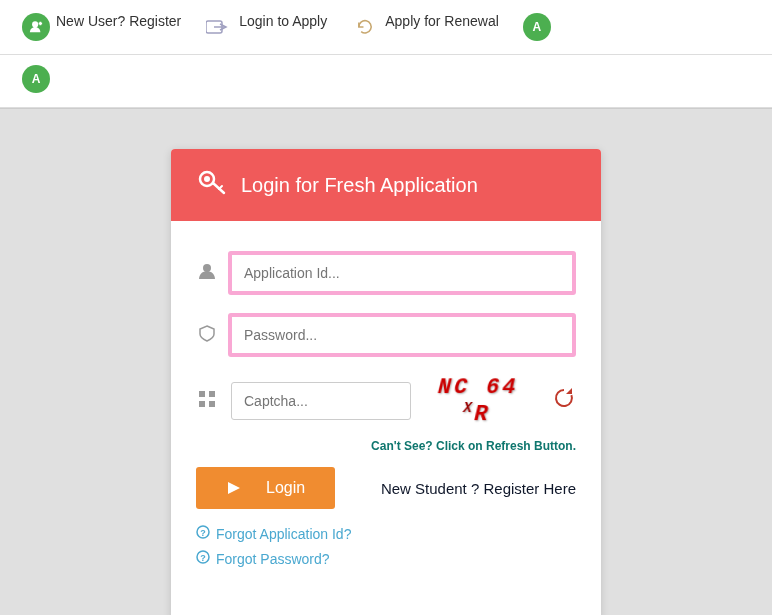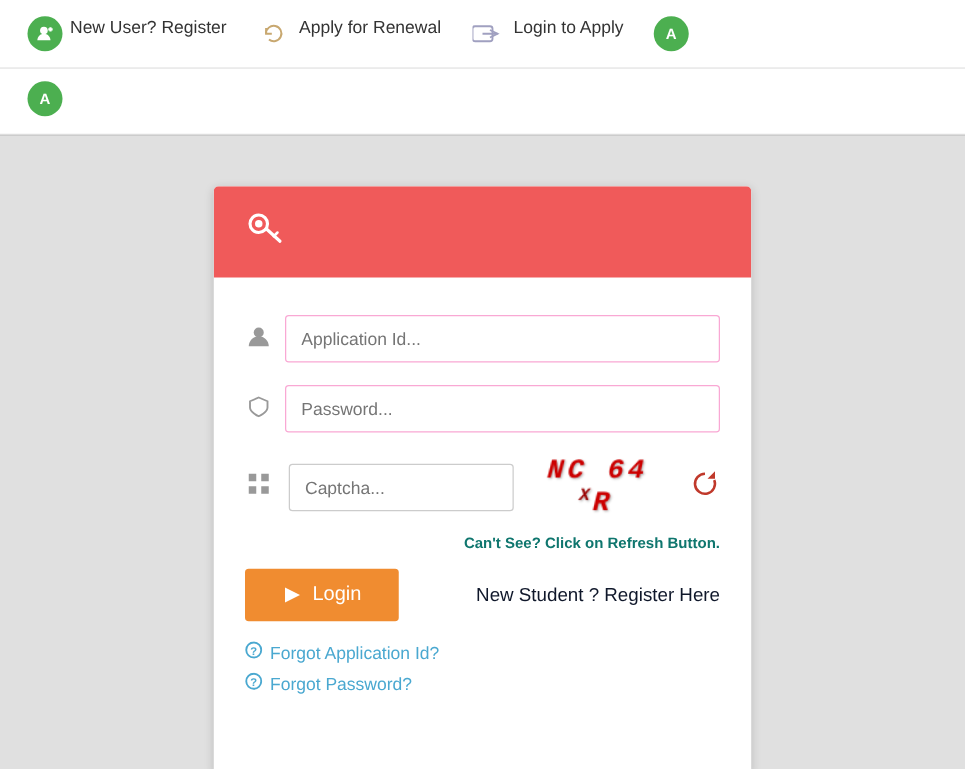--- a/index.html
+++ b/index.html
@@ -120,21 +120,21 @@
     .input-icon {
       color: #777;
       font-size: 18px;
       width: 22px;
       text-align: center;
       flex-shrink: 0;
     }
 
     .input-field {
       flex: 1;
-      border: 1px solid #f9a8d4;
+      border: 4px solid #f9a8d4;
       border-radius: 3px;
       padding: 10px 12px;
       font-size: 14px;
       color: #999;
       outline: none;
     }
 
     .captcha-row {
       display: flex;
       align-items: center;
@@ -202,21 +202,21 @@
     .login-button {
       background-color: #f08c30;
       color: white;
       border: none;
       border-radius: 3px;
       padding: 12px 30px;
       font-size: 16px;
       cursor: pointer;
       display: flex;
       align-items: center;
-      gap: 8px;
+      gap: 24px;
     }
 
     .register-link {
       color: #0f172a;
       font-size: 15px;
       text-decoration: none;
       cursor: pointer;
       font-weight: 500;
     }
 
@@ -259,41 +259,41 @@
           <circle cx="7" cy="5" r="3.5"></circle>
           <path d="M1 14c0-3.3 2.7-6 6-6s6 2.7 6 6"></path>
           <line x1="13" y1="2" x2="13" y2="6" stroke="white" stroke-width="2"></line>
           <line x1="11" y1="4" x2="15" y2="4" stroke="white" stroke-width="2"></line>
         </svg>
       </span>
       <span>New User? Register</span>
     </a>
 
     <a class="nav-item">
-      <span class="nav-icon-refresh">
-        <svg width="26" height="20" viewBox="0 0 26 26">
-          <path d="M5 13 A8 8 0 1 1 8 19" fill="none" stroke="#c8a870" stroke-width="2"></path>
-          <polyline points="5,7 5,13 11,13" fill="none" stroke="#c8a870" stroke-width="2"></polyline>
-        </svg>
-      </span>
-      <span>Apply for Renewal</span>
-    </a>
-
-    <a class="nav-item">
       <span class="nav-icon-arrow">
         <svg width="26" height="20" viewBox="0 0 26 20">
           <rect x="0" y="4" width="16" height="12" rx="2" fill="none" stroke="#a0a0c0" stroke-width="1.5"></rect>
           <polyline points="14,7 20,10 14,13" fill="none" stroke="#a0a0c0" stroke-width="1.5"></polyline>
           <line x1="8" y1="10" x2="20" y2="10" stroke="#a0a0c0" stroke-width="1.5"></line>
         </svg>
       </span>
       <span>Login to Apply</span>
     </a>
 
     <a class="nav-item">
+      <span class="nav-icon-refresh">
+        <svg width="26" height="20" viewBox="0 0 26 26">
+          <path d="M5 13 A8 8 0 1 1 8 19" fill="none" stroke="#c8a870" stroke-width="2"></path>
+          <polyline points="5,7 5,13 11,13" fill="none" stroke="#c8a870" stroke-width="2"></polyline>
+        </svg>
+      </span>
+      <span>Apply for Renewal</span>
+    </a>
+
+    <a class="nav-item">
       <span class="nav-icon-circle" style="font-size:12px; font-weight:bold;">A</span>
     </a>
   </div>
 
   <div class="top-nav" style="padding-top:2px; padding-bottom:6px; min-height: auto;">
     <a class="nav-item">
       <span class="nav-icon-circle" style="font-size:12px; font-weight:bold;">A</span>
     </a>
   </div>
 
@@ -306,20 +306,21 @@
 
     <div class="login-header">
       <span class="login-header-icon">
         <svg width="30" height="30" viewBox="0 0 30 30" fill="none">
           <circle cx="11" cy="12" r="7" stroke="white" stroke-width="2.5"></circle>
           <circle cx="11" cy="12" r="3" fill="white"></circle>
           <line x1="17" y1="16" x2="28" y2="26" stroke="white" stroke-width="2.5" stroke-linecap="round"></line>
           <line x1="23" y1="22" x2="26" y2="19" stroke="white" stroke-width="2" stroke-linecap="round"></line>
         </svg>
       </span>
+      <span class="login-header-title">Login for Fresh Application</span>
     </div>
 
     <div class="login-body">
 
       <div class="input-row">
         <span class="input-icon">
           <svg width="18" height="18" viewBox="0 0 18 18" fill="#999">
             <circle cx="9" cy="6" r="4"></circle>
             <path d="M1 17c0-4.4 3.6-8 8-8s8 3.6 8 8"></path>
           </svg>

